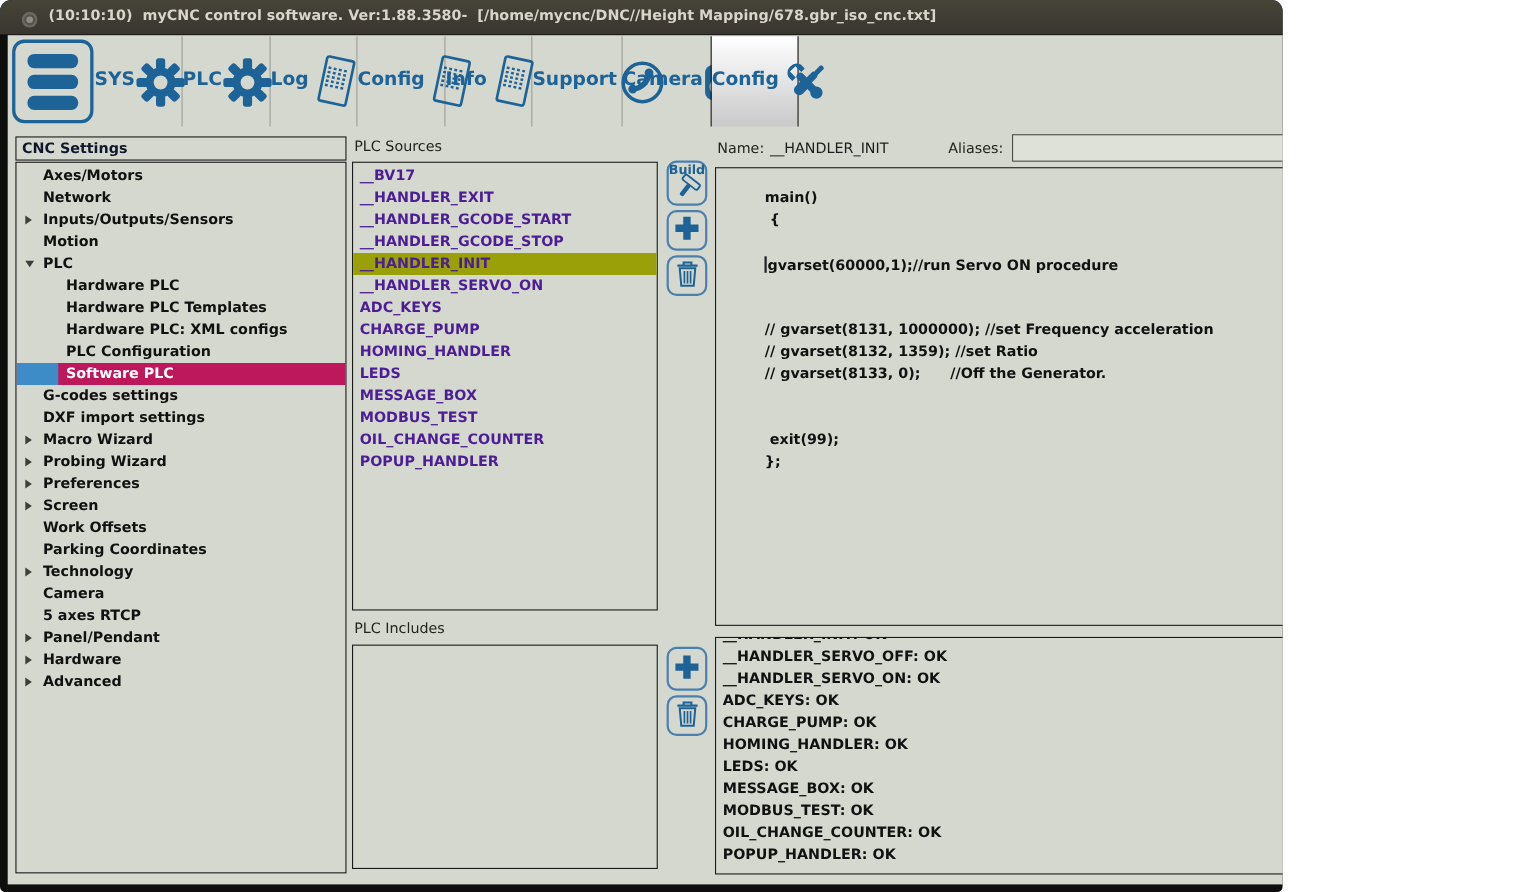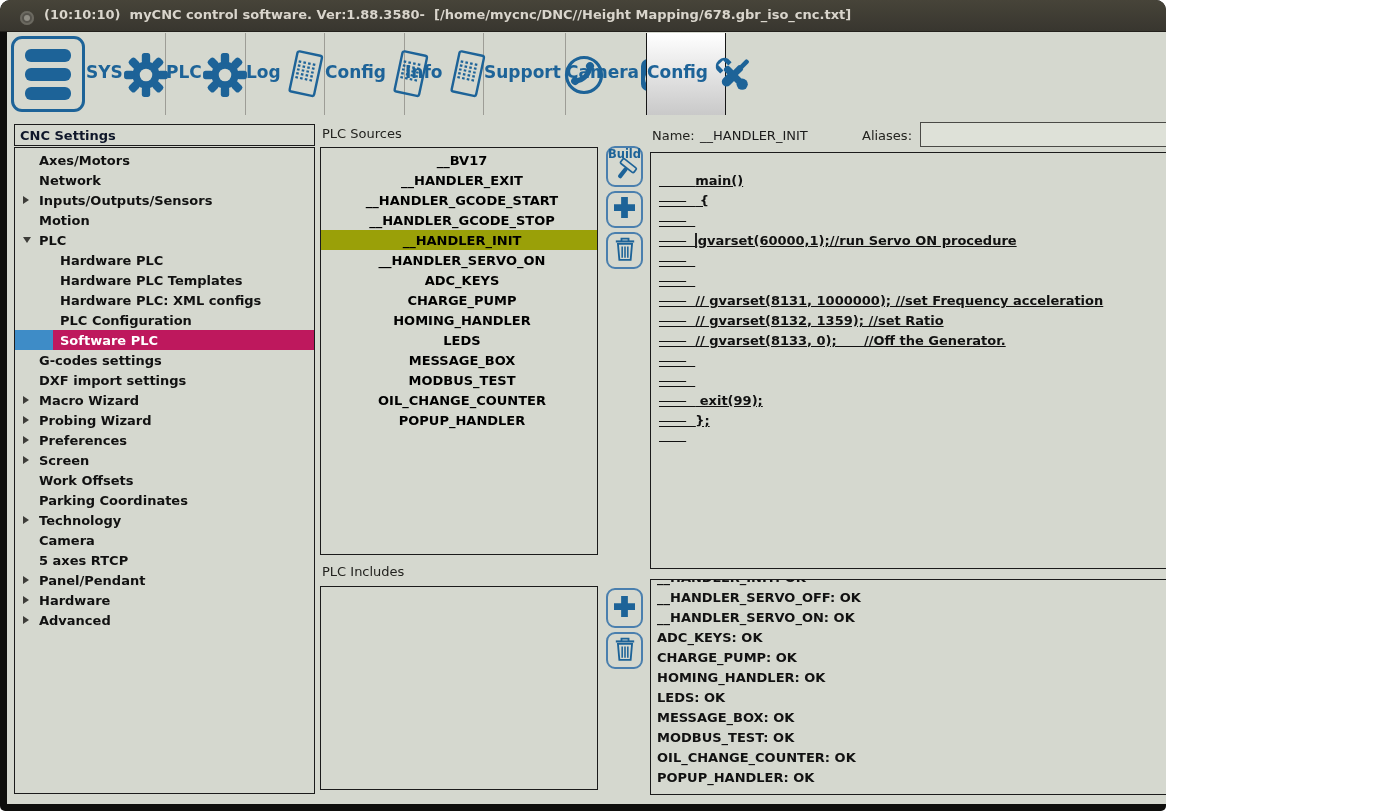--- a/index.html
+++ b/index.html
@@ -70,21 +70,21 @@
   .tree-row[data-arrow="collapsed"] .arrow { border-left:6.5px solid #3d3d39;
               border-top:4.5px solid transparent; border-bottom:4.5px solid transparent; }
   .tree-row[data-arrow="expanded"] .arrow { border-top:6.5px solid #3d3d39;
               border-left:4.5px solid transparent; border-right:4.5px solid transparent; }
   .tree-label { position:relative; z-index:1; white-space:pre; }
 
   
   .lbl-sources { left:322px; top:126px; }
   .src-box { left:320px; top:147px; width:278px; height:408px; padding-top:2px; overflow:hidden; }
   .src-row { height:20px; display:flex; align-items:center; padding-left:6px;
-             font-size:13px; font-weight:bold; color:#000000; white-space:pre;justify-content:center; }
+             font-size:13px; font-weight:bold; color:#4c1d95; white-space:pre; }
   .src-row[data-selected="true"] { background:#9aa008; }
   .lbl-includes { left:322px; top:564px; }
   .inc-box { left:320px; top:586px; width:278px; height:204px; }
 
   
   .sq-btn { position:absolute; left:606px; width:37px; border:2.5px solid #4a7fae;
             border-radius:9px; display:flex; flex-direction:column; align-items:center;
             justify-content:center; color:#1d6398; background:#d5d8cf; }
   .btn-build-src  { top:146px; height:41px; font-size:11.5px; font-weight:bold; }
   .btn-add-src    { top:191px; height:37px; }
@@ -96,21 +96,21 @@
   
   .lbl-name   { left:652px; top:128px; }
   .val-name   { left:700px; top:128px; font-size:13px; color:#1b1b1b; position:absolute; }
   .lbl-alias  { left:862px; top:128px; }
   .alias-input { position:absolute; left:920px; top:122px; width:377px; height:25px;
              background:#dee1d8; border:1px solid #4a4a46; font-size:13px; padding:0 4px;
              font-family:inherit; }
 
   
   .editor { left:650px; top:152px; width:647px; height:417px; padding:5px 8px; overflow:hidden; }
-  .code-line { height:20px; font-size:13px; font-weight:bold; color:#111; white-space:pre;text-decoration:underline; }
+  .code-line { height:20px; font-size:13px; font-weight:bold; color:#111; white-space:pre; }
   .code-line[data-cursor="true"] .ct::before { content:""; display:inline-block; width:1.5px;
              height:15px; background:#222; margin-right:1px; vertical-align:-3px; }
 
   
   .log { left:650px; top:579px; width:647px; height:216px; overflow:hidden; }
   .log-lines { margin-top:-13px; padding-left:6px; }
   .log-line { height:20px; display:flex; align-items:center; font-size:13px; font-weight:bold;
               color:#111; white-space:pre; }
 
   

